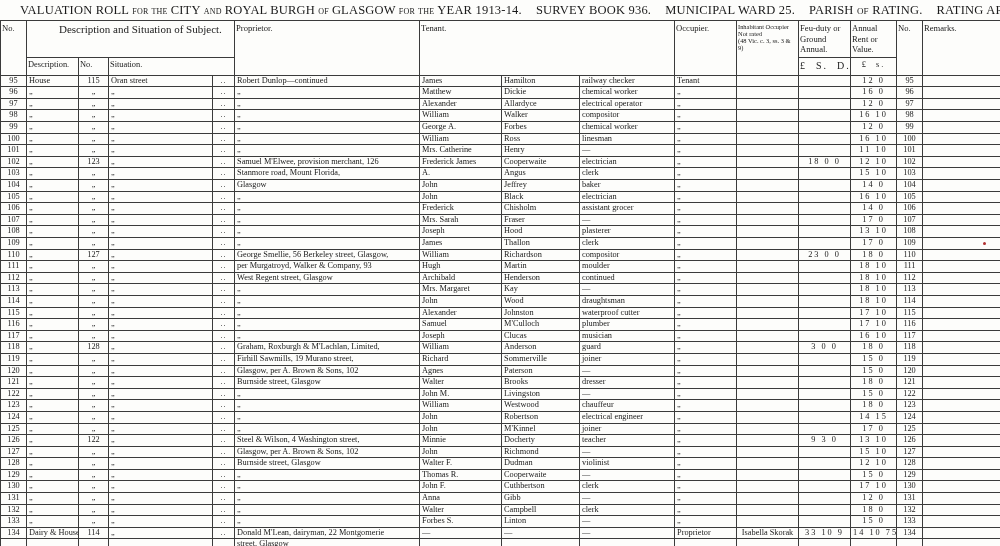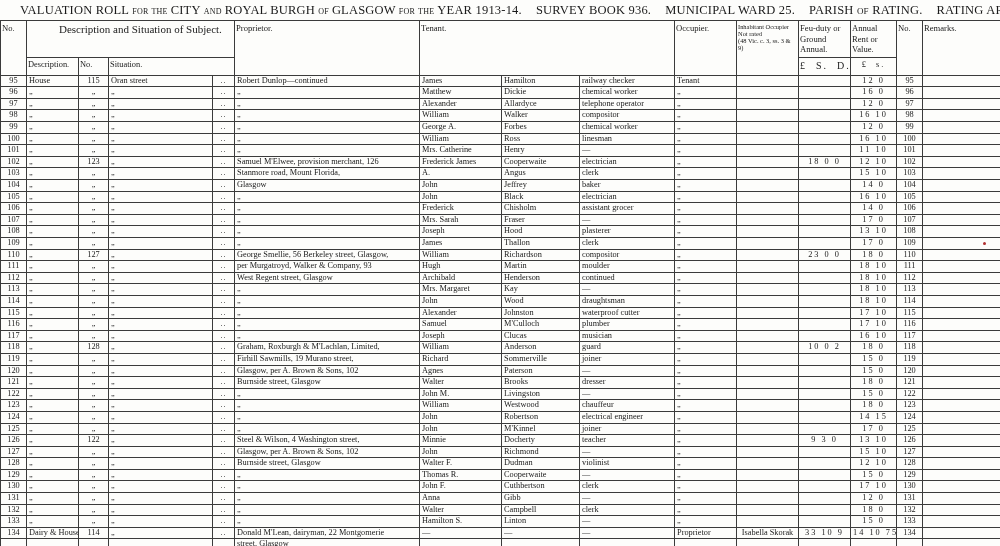--- a/index.html
+++ b/index.html
@@ -190,21 +190,21 @@
         </tr>
         <tr>
           <td class="ctr">97</td>
           <td class="lft">„</td>
           <td class="ctr">„</td>
           <td class="lft">„</td>
           <td class="dots">..</td>
           <td class="lft propline">„</td>
           <td class="lft">Alexander</td>
           <td class="lft">Allardyce</td>
-          <td class="lft">telephone operator</td>
+          <td class="lft">electrical operator</td>
           <td class="lft">„</td>
           <td class="script"></td>
           <td class="feu-cell"></td>
           <td class="ann-cell">12  0</td>
           <td class="ctr">97</td>
           <td class="lft"></td>
         </tr>
         <tr>
           <td class="ctr">98</td>
           <td class="lft">„</td>
@@ -550,21 +550,21 @@
           <td class="lft">„</td>
           <td class="ctr">128</td>
           <td class="lft">„</td>
           <td class="dots">..</td>
           <td class="lft propline">Graham, Roxburgh &amp; M'Lachlan, Limited,</td>
           <td class="lft">William</td>
           <td class="lft">Anderson</td>
           <td class="lft">guard</td>
           <td class="lft">„</td>
           <td class="script"></td>
-          <td class="feu-cell">10  0  2</td>
+          <td class="feu-cell">3  0  0</td>
           <td class="ann-cell">18  0</td>
           <td class="ctr">118</td>
           <td class="lft"></td>
         </tr>
         <tr>
           <td class="ctr">119</td>
           <td class="lft">„</td>
           <td class="ctr">„</td>
           <td class="lft">„</td>
           <td class="dots">..</td>
@@ -800,21 +800,21 @@
           <td class="ctr">132</td>
           <td class="lft"></td>
         </tr>
         <tr>
           <td class="ctr">133</td>
           <td class="lft">„</td>
           <td class="ctr">„</td>
           <td class="lft">„</td>
           <td class="dots">..</td>
           <td class="lft propline">„</td>
-          <td class="lft">Hamilton S.</td>
+          <td class="lft">Forbes S.</td>
           <td class="lft">Linton</td>
           <td class="lft">—</td>
           <td class="lft">„</td>
           <td class="script"></td>
           <td class="feu-cell"></td>
           <td class="ann-cell">15  0</td>
           <td class="ctr">133</td>
           <td class="lft"></td>
         </tr>
         <tr>

